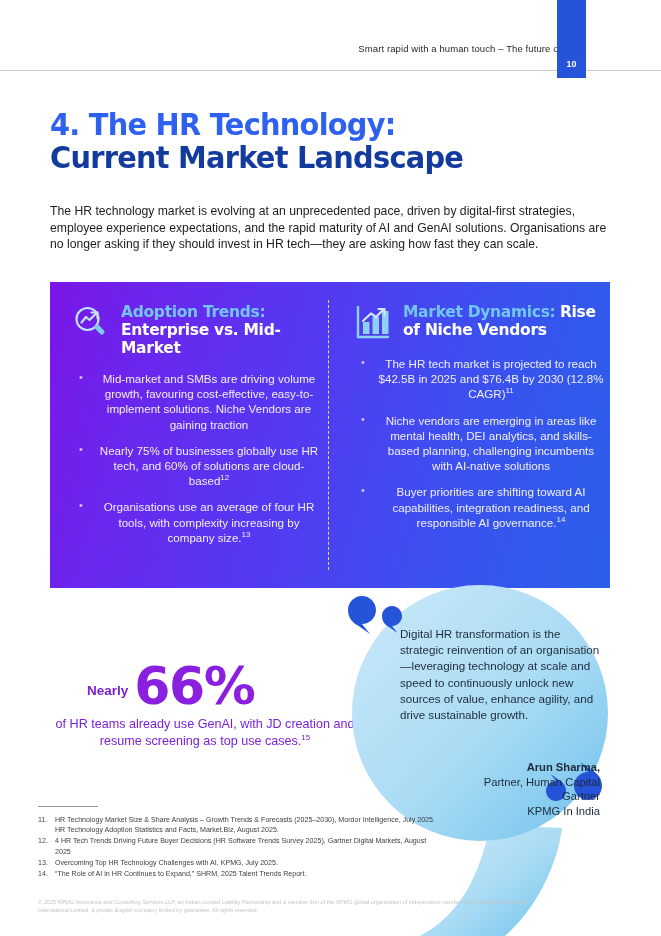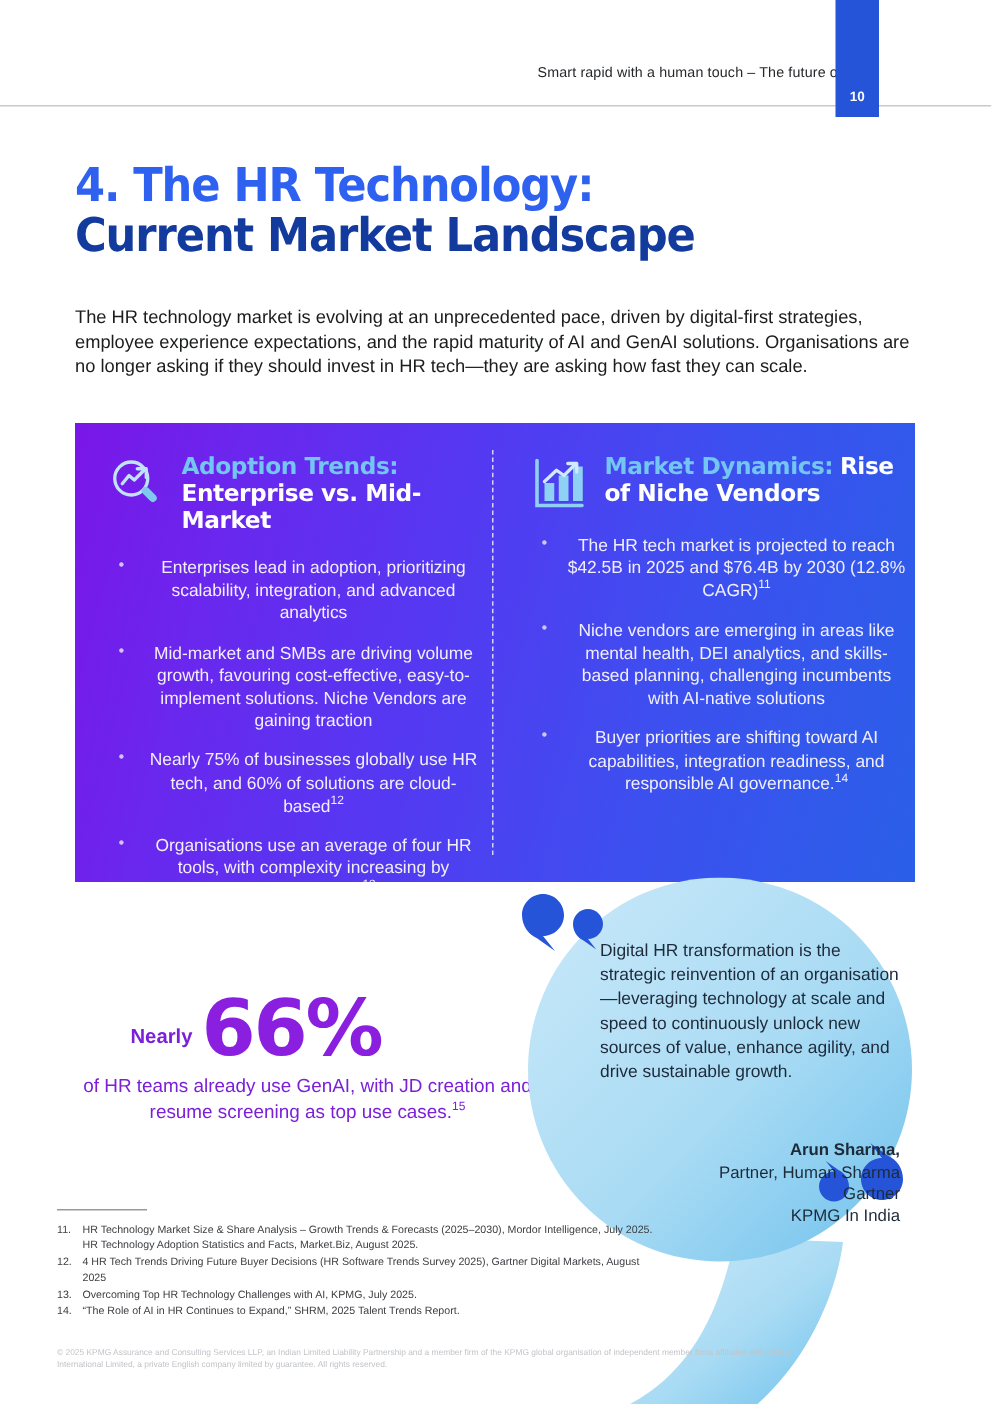--- a/index.html
+++ b/index.html
@@ -162,21 +162,20 @@
             <path d="M19.5 8.5 H25.5 V14.3" stroke="#bfe4f8" stroke-width="2.2" fill="none" stroke-linecap="round" stroke-linejoin="round"></path>
             <rect x="21.4" y="23.2" width="5.2" height="12" rx="2.6" transform="rotate(-45 21.4 23.2)" fill="#7fc9ee"></rect>
           </svg>
         </span>
         <span class="col-titles">
           <span class="col-t1">Adoption Trends:</span>
           <span class="col-t2">Enterprise vs. Mid-Market</span>
         </span>
       </div>
       <ul class="bullets">
-        <li><span>Enterprises lead in adoption, prioritizing scalability, integration, and advanced analytics</span><sup></sup></li>
         <li><span>Mid-market and SMBs are driving volume growth, favouring cost-effective, easy-to-implement solutions. Niche Vendors are gaining traction</span><sup></sup></li>
         <li><span>Nearly 75% of businesses globally use HR tech, and 60% of solutions are cloud-based</span><sup>12</sup></li>
         <li><span>Organisations use an average of four HR tools, with complexity increasing by company size.</span><sup>13</sup></li>
       </ul>
     </div>
 
     <div class="col right">
       <div class="col-head">
         <span class="col-icon">
           <svg width="38" height="38" viewBox="0 0 38 38" fill="none">
@@ -228,21 +227,21 @@
       <path d="M44 12 C49.5 12 54 16.5 54 22 C54 27.5 49.5 32 44 32 L49.5 39 L41 33 C36.9 31.2 34 27 34 22 C34 16.5 38.5 12 44 12 Z" fill="#2554d8"></path>
     </svg>
     <svg style="position:absolute;left:212px;top:175px" width="60" height="42" viewBox="0 0 60 42">
       <path d="M46 40 C38.3 40 32 33.7 32 26 C32 18.3 38.3 12 46 12 L38 2 L50 10.5 C55.8 13 60 19 60 26 C60 33.7 53.7 40 46 40 Z" fill="#2554d8"></path>
       <path d="M14 41 C8.5 41 4 36.5 4 31 C4 25.5 8.5 21 14 21 L8.5 14 L17 20 C21.1 21.8 24 26 24 31 C24 36.5 19.5 41 14 41 Z" fill="#2554d8"></path>
     </svg>
   </div>
   <div class="quote-text">Digital HR transformation is the strategic reinvention of an organisation—leveraging technology at scale and speed to continuously unlock new sources of value, enhance agility, and drive sustainable growth.</div>
   <div class="quote-attr">
     <div class="nm">Arun Sharma,</div>
-    <div>Partner, Human Sharma</div>
+    <div>Partner, Human Capital</div>
     <div>Gartner</div>
     <div>KPMG In India</div>
   </div>
 
   <div class="fn-rule"></div>
   <div class="footnotes">
     <div class="fn">
       <span class="n">11.</span>
       <span class="b" style="white-space:pre-line">HR Technology Market Size &amp; Share Analysis – Growth Trends &amp; Forecasts (2025–2030), Mordor Intelligence, July 2025.
 HR Technology Adoption Statistics and Facts, Market.Biz, August 2025.</span>

